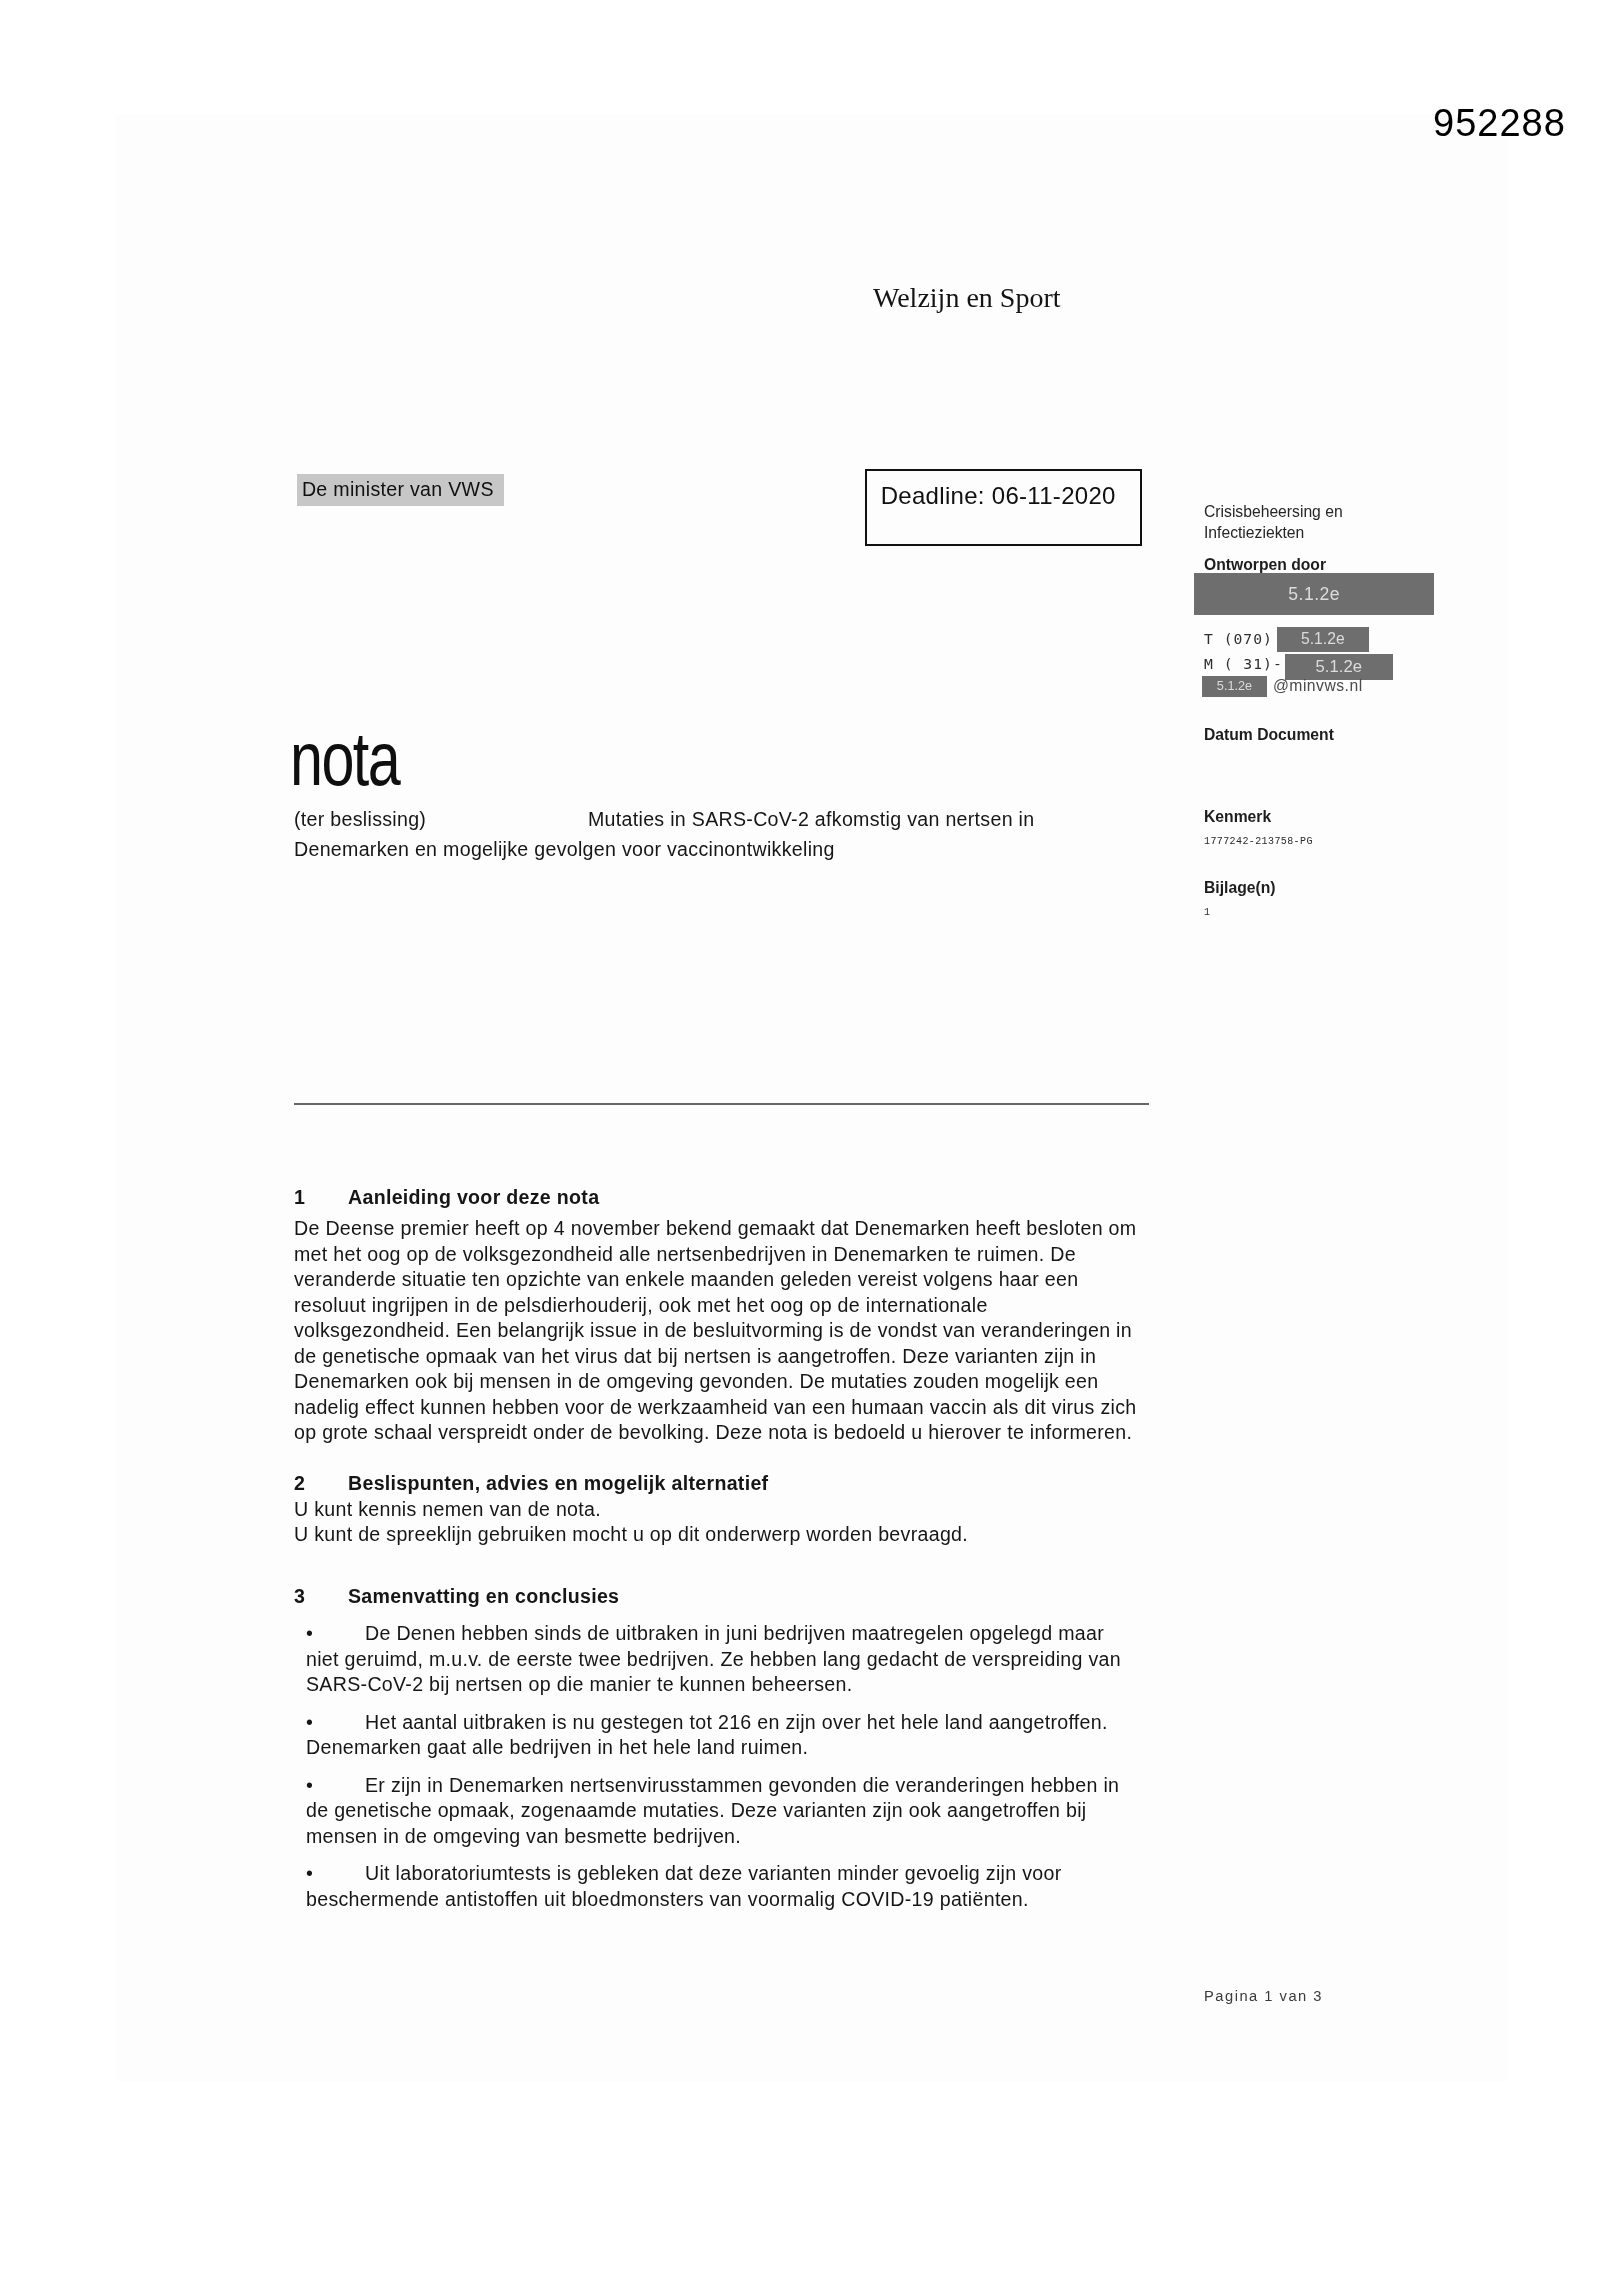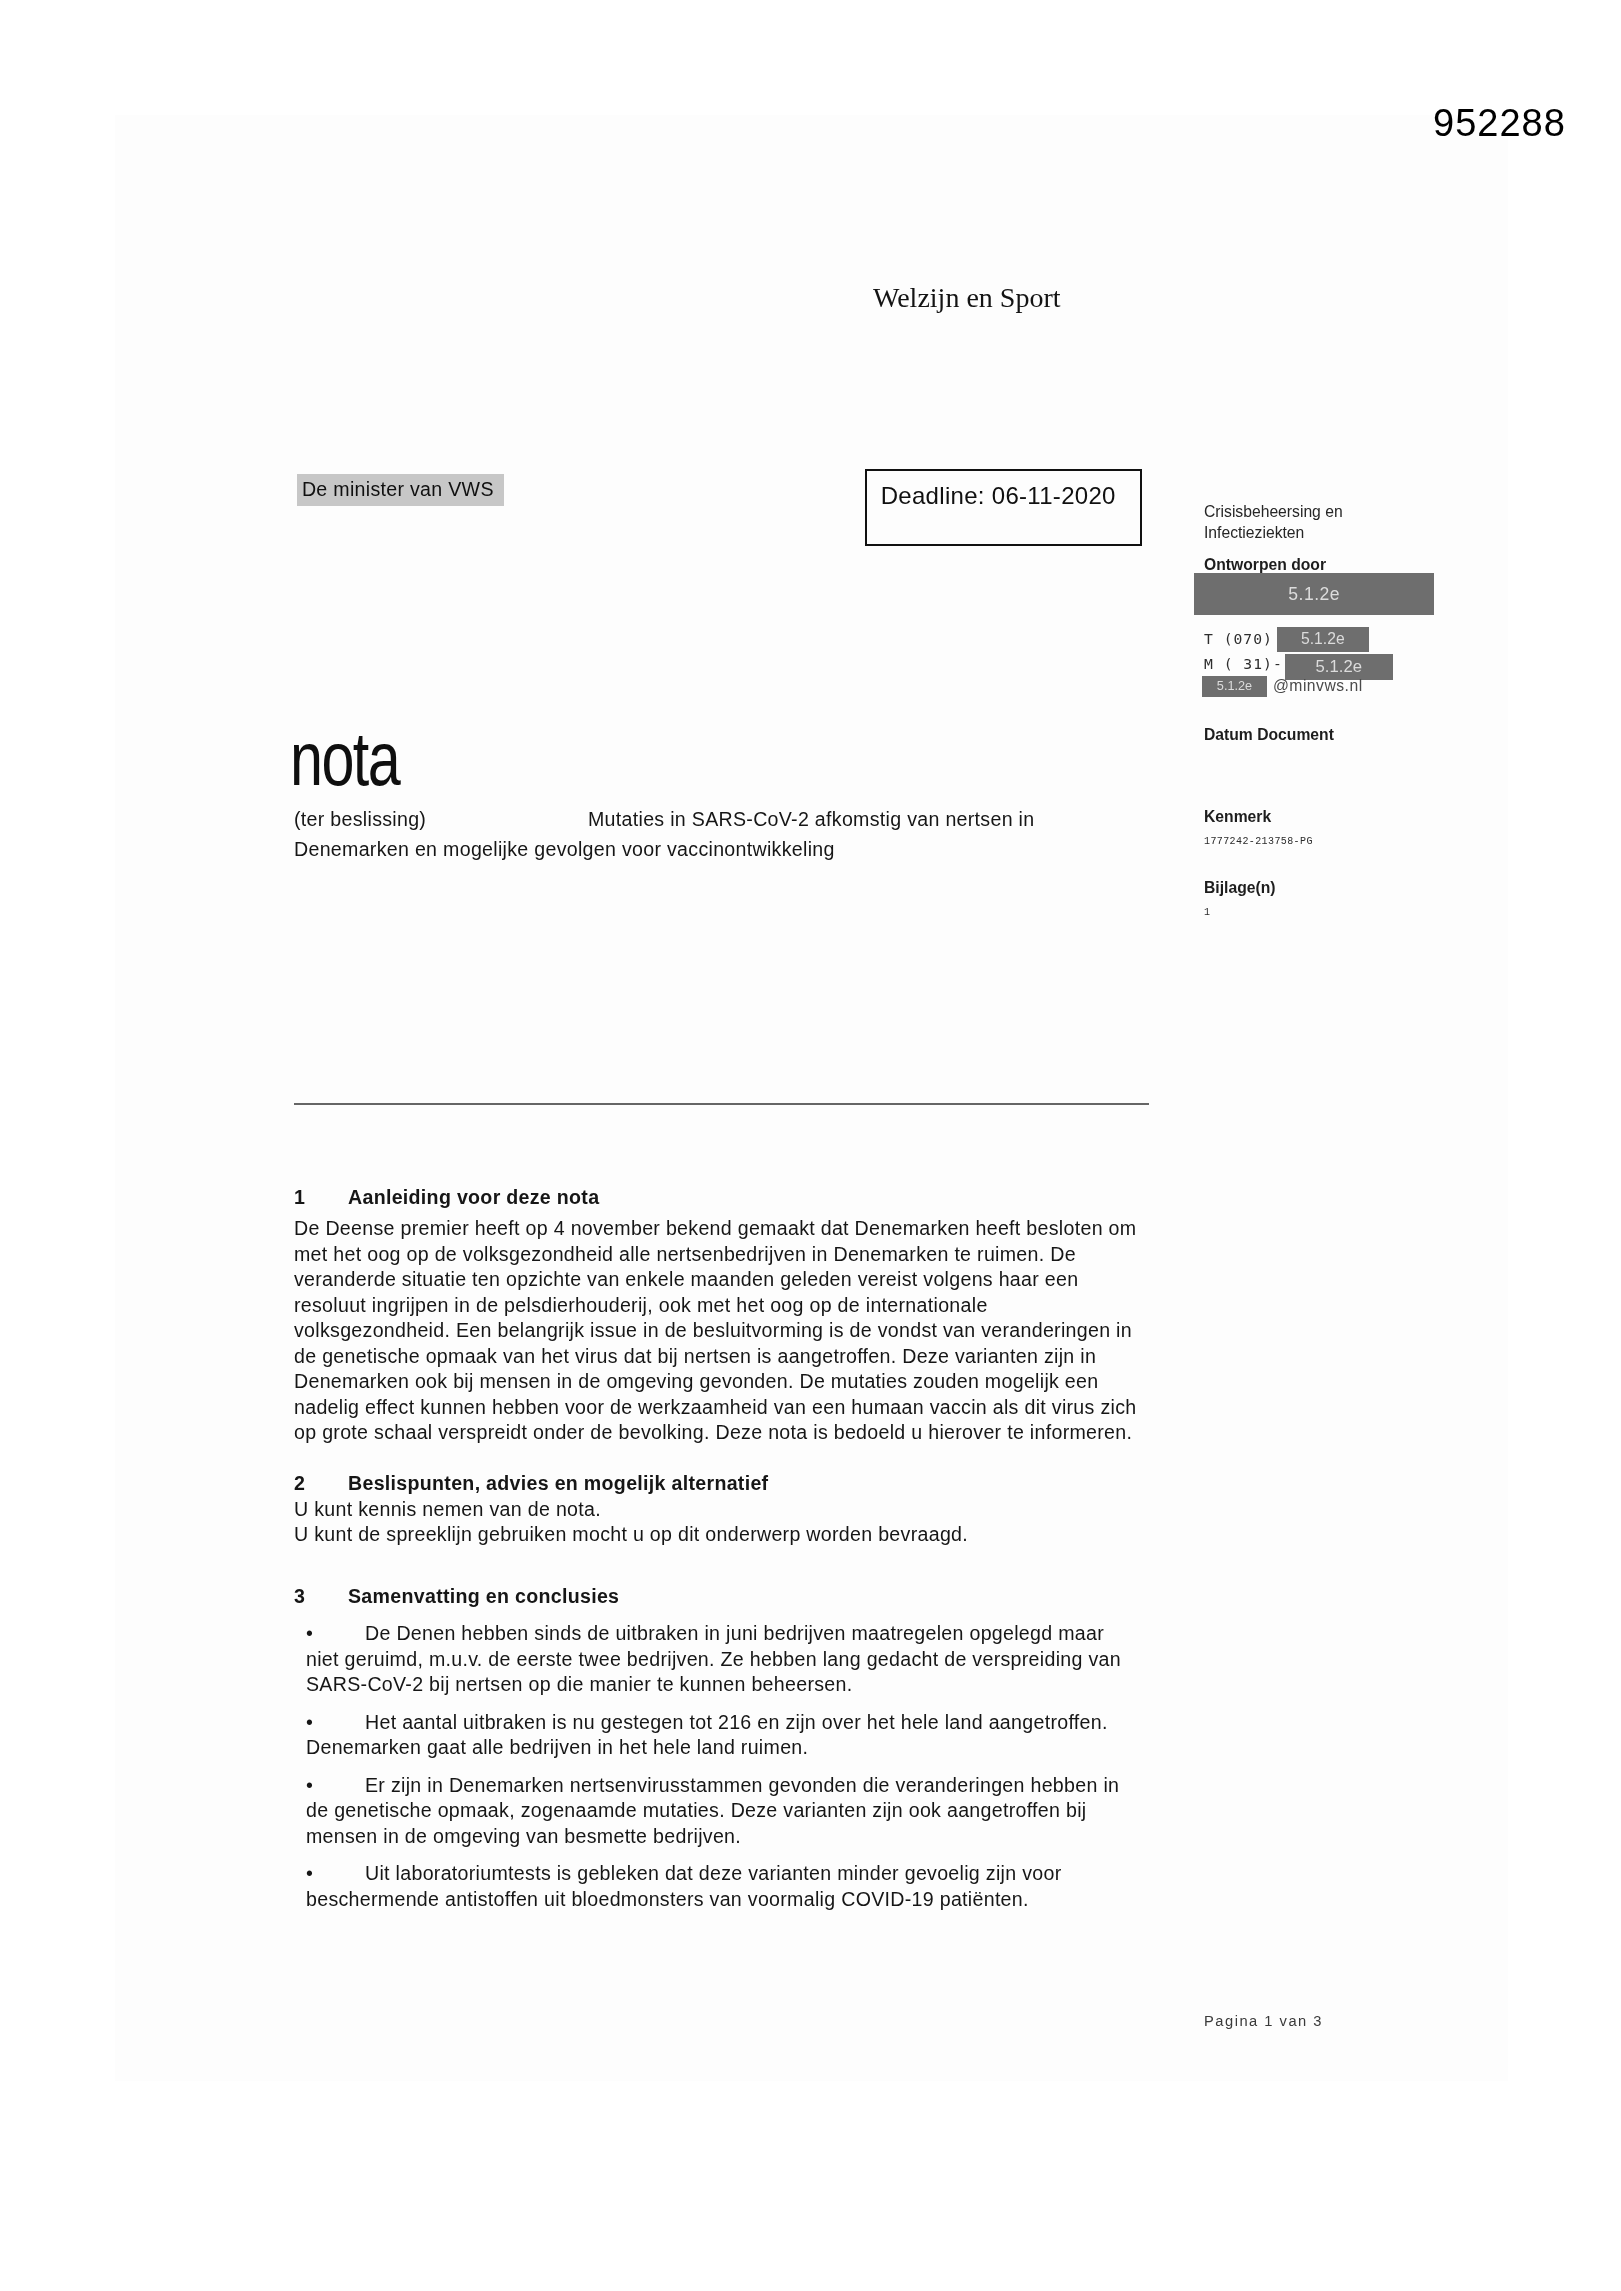--- a/index.html
+++ b/index.html
@@ -84,21 +84,21 @@
   .sec-h .num{display:inline-block;width:54px;flex:none;}
   .h1{margin-top:80px;}
   .h2{margin-top:25.5px;}
   .h3{margin-top:36px;}
   .para{margin-top:5.9px;}
   .indent{margin-top:0;}
   .bullet{margin:12px;}
   .b-marker{display:inline-block;width:59px;}
   .footer{
     position:absolute;left:1204px;top:1988px;
-    font-size:14.7px;letter-spacing:1.5px;color:#3a3a3a;margin-top:25px;
+    font-size:14.7px;letter-spacing:1.5px;color:#3a3a3a;
   }
 </style>
 </head>
 <body>
 
 <div class="page"></div>
 
 <div class="stamp">952288</div>
 
 <div class="ministry">

